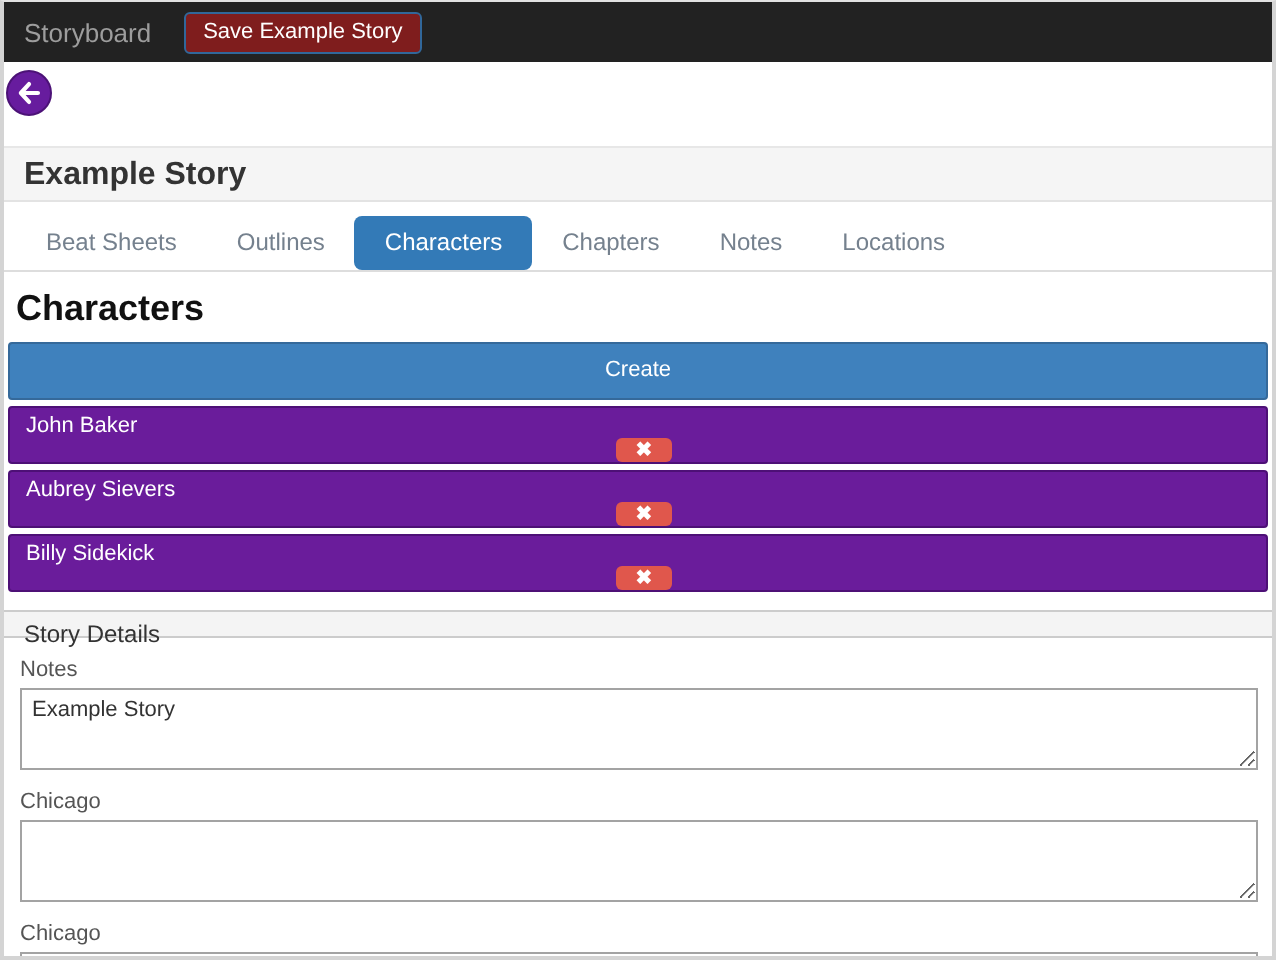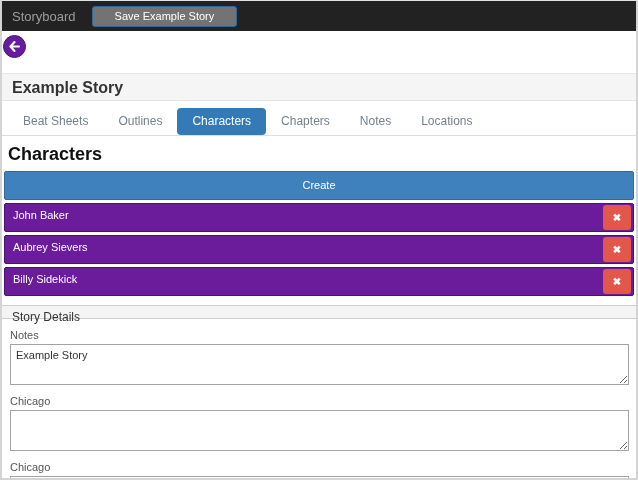--- a/index.html
+++ b/index.html
@@ -14,22 +14,22 @@
     overflow: hidden;
   }
   
   .navbar {
     height: 30px; background: #222;
     display: flex; align-items: center;
     padding-left: 10px;
   }
   .brand { color: #9d9d9d; font-size: 13px; margin-right: 16px; }
   .save-btn {
-    background: #737373; border: 1px solid #31679a; border-radius: 3px;
-    color: #fff; font-size: 11px; padding: 4px 22px; cursor: pointer;
+    background: #7f1d1d; border: 1px solid #31679a; border-radius: 3px;
+    color: #fff; font-size: 11px; padding: 4px 9px; cursor: pointer;
     font-family: inherit; line-height: 1;
   }
   
   .back-row { height: 42px; padding: 4px 0 0 1px; }
   .back-btn {
     width: 23px; height: 23px; border-radius: 50%;
     background: #671c9e; border: 1px solid #4c1277;
     display: flex; align-items: center; justify-content: center;
     cursor: pointer; padding: 0;
   }
@@ -62,22 +62,22 @@
   .create-btn {
     display: block; width: calc(100% - 4px); margin: 0 2px;
     background: #3f81bd; border: 1px solid #35699a; border-radius: 2px;
     color: #fff; font-size: 11px; height: 29px; cursor: pointer;
     font-family: inherit; line-height: 1;
   }
   .char-row {
     margin: 3px 2px 0 2px; height: 29px;
     background: #6a1c9b; border: 1px solid #4d1076; border-radius: 2px;
     color: #fff; font-size: 11px;
-    display: flex; justify-content: space-between;
-    padding: 0 2px 0 8px; cursor: pointer;
+    display: flex; justify-content: flex-end;
+    padding: 0 2px 0 8px; cursor: pointer; flex-direction: column;
   }
   .char-name { padding-top: 5px; }
   .delete-btn {
     width: 28px; height: 25px; align-self: center;
     background: #e0574c; border: none; border-radius: 3px;
     color: #fff; font-size: 10px; font-weight: bold;
     display: flex; align-items: center; justify-content: center;
     cursor: pointer; font-family: inherit;
   }
   

